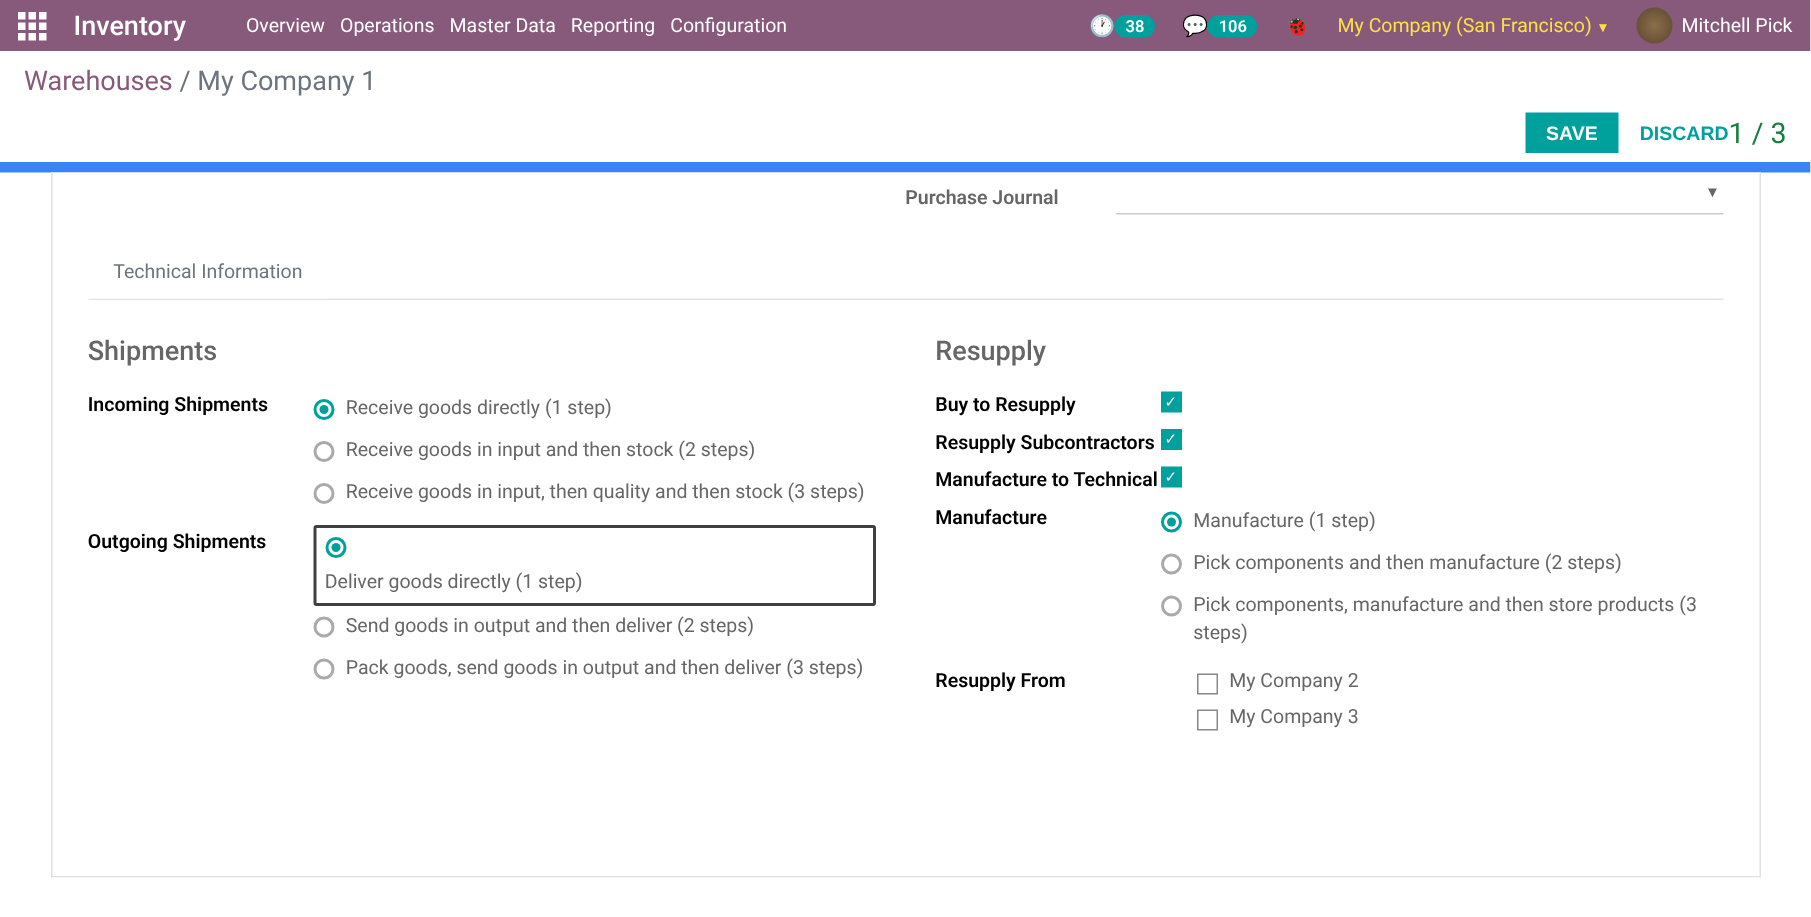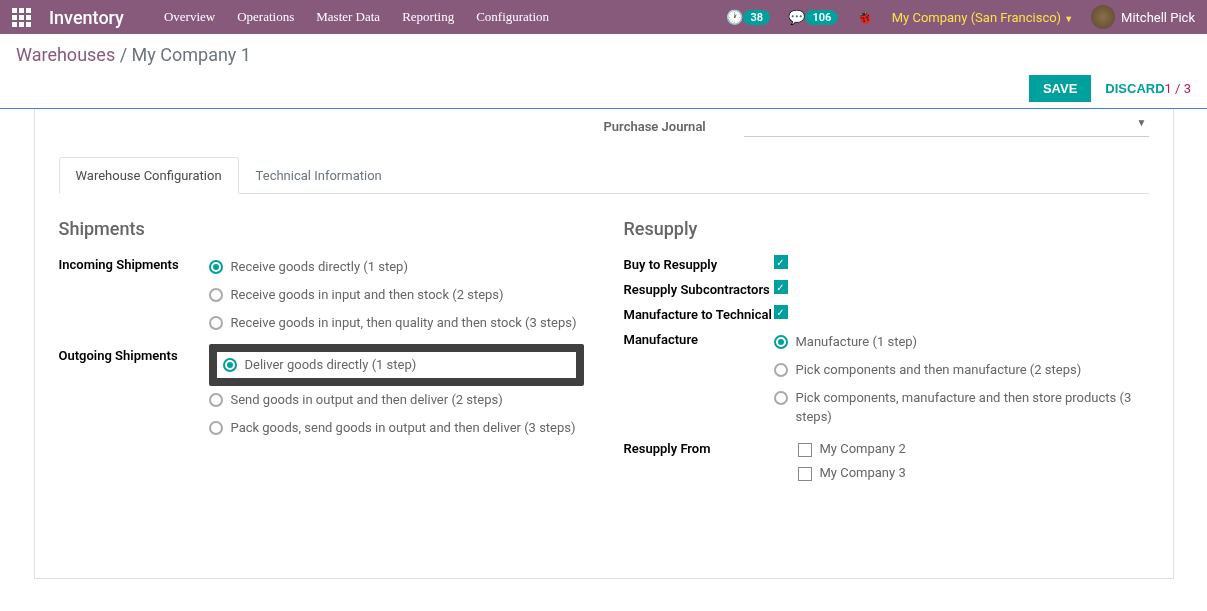--- a/index.html
+++ b/index.html
@@ -1,39 +1,39 @@
 <!DOCTYPE html>
 <html><head>
 <meta charset="utf-8">
 <style>
 * { box-sizing: border-box; margin: 0; padding: 0; }
 body { font-family: -apple-system, BlinkMacSystemFont, "Segoe UI", Roboto, sans-serif; font-size: 13px; color: #4c4c4c; background: #fff; }
 .topbar { background: #875a7b; height: 34px; display: flex; align-items: center; padding: 0 12px; color: #fff; }
 .apps-icon { display: grid; grid-template-columns: repeat(3, 5px); grid-template-rows: repeat(3, 5px); gap: 2px; margin-right: 18px; cursor: pointer; }
 .apps-icon span { background: #fff; width: 5px; height: 5px; }
 .brand { font-size: 18px; font-weight: 500; margin-right: 40px; }
-.nav-menu { display: flex; gap: 22px; flex: 1; font-family: Liberation Serif, serif; }
+.nav-menu { display: flex; gap: 10px; flex: 1; }
 .nav-item { color: #fff; font-size: 13px; cursor: pointer; }
 .topbar-right { display: flex; align-items: center; gap: 18px; }
 .badge-wrap { position: relative; display: flex; align-items: center; cursor: pointer; }
 .badge { background: #00a09d; color: #fff; border-radius: 10px; padding: 1px 7px; font-size: 11px; font-weight: 600; }
 .clock-icon, .chat-icon, .bug-icon { color: #fff; font-size: 14px; }
 .company { color: #fde047; font-size: 13px; cursor: pointer; }
 .caret { font-size: 9px; margin-left: 3px; }
 .avatar { width: 24px; height: 24px; border-radius: 50%; background: radial-gradient(circle, #8b6f4a, #5a4530); margin-right: 6px; }
 .user { color: #fff; font-size: 13px; display: flex; align-items: center; cursor: pointer; }
 
-.breadcrumb-bar { padding: 10px 16px 6px; border-bottom: 1px solid #3b82f6; }
+.breadcrumb-bar { padding: 10px 16px 6px; border-bottom: 7px solid #3b82f6; }
 .breadcrumb { font-size: 18px; color: #6c757d; }
 .breadcrumb .root { color: #875a7b; cursor: pointer; }
 .action-row { display: flex; align-items: center; justify-content: flex-end; margin-top: 10px; }
 .actions-left { display: flex; align-items: center; gap: 14px; }
 .btn-save { background: #00a09d; color: #fff; border: none; padding: 6px 14px; font-size: 13px; font-weight: 600; cursor: pointer; }
 .btn-discard { background: none; border: none; color: #00a09d; font-size: 13px; font-weight: 600; cursor: pointer; }
-.pager { color: #be185d; font-size: 13px; }
+.pager { color: #15803d; font-size: 19px; }
 
 .form-sheet { max-width: 1140px; margin: 0 auto; border: 1px solid #e0e0e0; border-top: none; padding: 0 24px 24px; background: #fff; min-height: 470px; }
 .top-field-row { display: flex; padding-top: 6px; padding-bottom: 20px; }
 .top-field-row .spacer { width: 50%; }
 .top-field { display: flex; align-items: center; width: 50%; }
 .top-field label { font-weight: 600; width: 140px; color: #666; }
 .input-line { flex: 1; border-bottom: 1px solid #ccc; height: 22px; position: relative; }
 .input-line .dd { position: absolute; right: 2px; top: 2px; color: #666; font-size: 10px; cursor: pointer; }
 
 .tabs { display: flex; border-bottom: 1px solid #dee2e6; }
@@ -44,21 +44,21 @@
 .col { flex: 1; }
 .section-title { font-size: 18px; color: #666; margin-bottom: 14px; font-weight: 500; }
 .field-row { display: flex; margin-bottom: 6px; align-items: flex-start; }
 .field-label { width: 150px; font-weight: 600; color: #000000; font-size: 13px; padding-top: 4px; }
 .field-body { flex: 1; }
 .radio-opt { display: flex; align-items: flex-start; gap: 8px; padding: 5px 0; cursor: pointer; }
 .radio { width: 14px; height: 14px; border: 2px solid #00a09d; border-radius: 50%; flex-shrink: 0; margin-top: 2px; display: flex; align-items: center; justify-content: center; }
 .radio.unchecked { border-color: #aaa; }
 .radio .dot { width: 6px; height: 6px; background: #00a09d; border-radius: 50%; }
 .radio-label { color: #666; line-height: 1.4; }
-.highlight { border: 8px solid #404040; border-radius: 2px; padding: 4px 6px; }
+.highlight { border: 2px solid #404040; border-radius: 2px; padding: 4px 6px; flex-direction: column; }
 
 .checkbox { width: 14px; height: 14px; background: #00a09d; display: flex; align-items: center; justify-content: center; color: #fff; font-size: 10px; flex-shrink: 0; margin-top: 2px; }
 .checkbox.empty { background: #fff; border: 1px solid #888; }
 .check-opt { display: flex; align-items: center; gap: 8px; padding: 3px 0; margin-left: 24px; }
 </style>
 </head>
 <body>
 
 <div class="topbar">
   <div class="apps-icon">
@@ -118,21 +118,20 @@
     <div class="spacer"></div>
     <div class="top-field">
       <label>Purchase Journal</label>
       <div class="input-line">
           <span class="dd">▼</span>
         </div>
     </div>
   </div>
 
   <div class="tabs">
-    <div class="tab active">Warehouse Configuration</div>
     <div class="tab">Technical Information</div>
   </div>
 
   <div class="tab-content">
     <div class="col">
       <div class="section-title">Shipments</div>
 
       <div class="field-row">
         <div class="field-label">Incoming Shipments</div>
         <div class="field-body">

